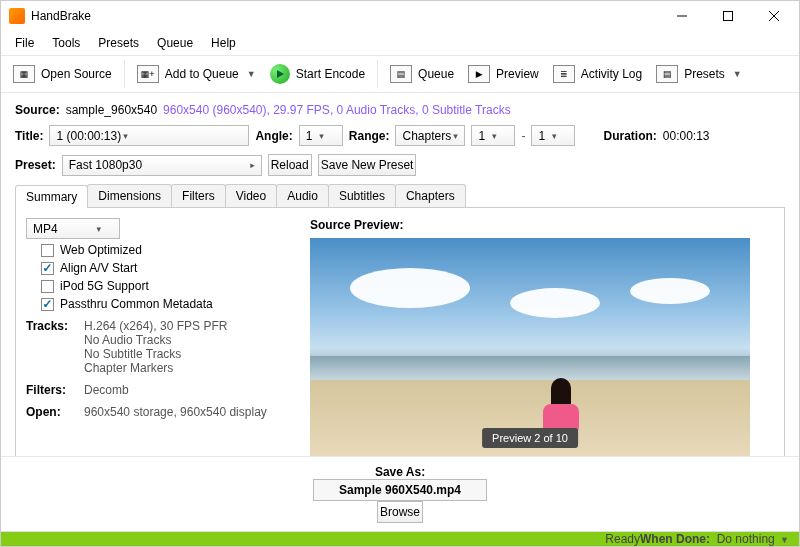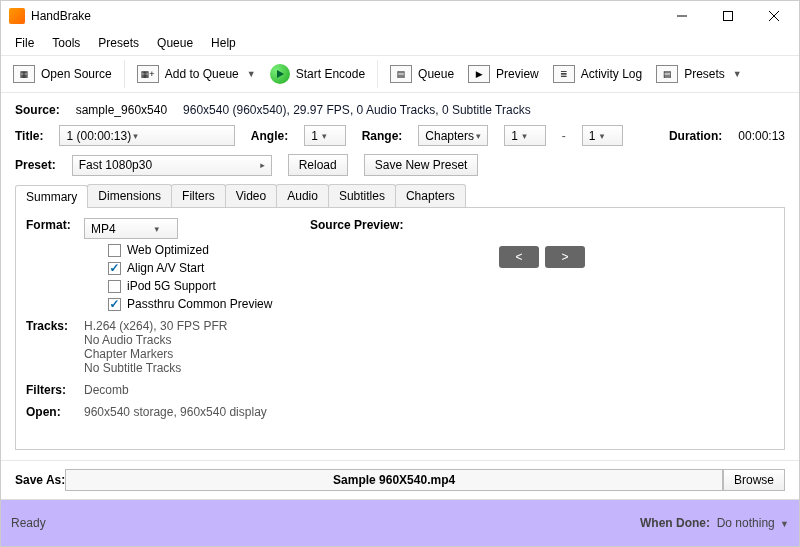--- a/index.html
+++ b/index.html
@@ -13,55 +13,55 @@
 .menubar { display:flex; gap:2px; padding:2px 6px; border-bottom:1px solid #e8e8e8; }
 .menubar span { padding:3px 8px; }
 .toolbar { display:flex; align-items:center; padding:4px 6px; border-bottom:1px solid #e8e8e8; gap:2px; }
 .tb-btn { display:flex; align-items:center; gap:6px; padding:4px 6px; }
 .tb-sep { width:1px; height:28px; background:#e8e8e8; margin:0 4px; }
 .tb-icon { width:22px; height:18px; border:1px solid #888; background:#fafafa; display:flex;align-items:center;justify-content:center; font-size:9px;}
 .play-icon { width:20px; height:20px; border-radius:50%; background:radial-gradient(circle at 30% 30%,#7e7,#2a2); display:flex;align-items:center;justify-content:center;}
 .play-tri { width:0;height:0;border-left:7px solid #063;border-top:4px solid transparent;border-bottom:4px solid transparent;margin-left:2px;}
 .chev { font-size:9px; color:#555; margin-left:2px; }
 .content { flex:1; padding:10px 14px; display:flex; flex-direction:column; gap:8px; overflow:hidden; }
-.row { display:flex; align-items:center; gap:16px; }
+.row { display:flex; align-items:center; gap:6px; }
 .lbl { font-weight:bold; }
 select.combo, .combo { border:1px solid #bbb; background:#f9f9f9 linear-gradient(#fff,#f2f2f2); padding:2px 18px 2px 6px; appearance:none; position:relative; height:21px; }
 .preset-bar-btn { width:200px; text-align:left; display:flex; justify-content:space-between; align-items:center; border:1px solid #bbb; background:linear-gradient(#fff,#f2f2f2); padding:2px 6px; height:21px;}
-.btn { border:1px solid #bbb; background:linear-gradient(#fff,#efefef); padding:3px 10px; }
+.btn { border:1px solid #bbb; background:linear-gradient(#fff,#efefef); padding:3px 2px; }
 .tabs { display:flex; border-bottom:1px solid #ccc; }
 .tab { padding:4px 10px; border:1px solid #ccc; border-bottom:none; background:#f3f3f3; margin-right:-1px; border-radius:3px 3px 0 0;}
 .tab.active { background:#fff; position:relative; top:1px; }
 .tab-body { border:1px solid #ccc; border-top:none; padding:10px; display:flex; gap:24px; flex:1; }
 .left-col { width:260px; display:flex; flex-direction:column; gap:8px; font-size:11.5px; }
 .field { display:flex; gap:12px; }
 .field .flab { width:46px; font-weight:bold; }
-.checks { display:flex; flex-direction:column; gap:4px; margin-left:24px; margin-top:4px;}
+.checks { display:flex; flex-direction:column; gap:4px; margin-left:15px; margin-top:4px;}
 .ck { display:flex; align-items:center; gap:6px; }
 .ck-box { width:13px; height:13px; border:1px solid #888; display:flex;align-items:center;justify-content:center; background:#fff;}
 .ck-box.checked { color:#06a; font-weight:bold; }
 .muted { color:#555; }
 .preview-col { flex:1; display:flex; flex-direction:column; }
 .preview-title { font-weight:bold; margin-bottom:6px; }
 .preview-img { width:440px; height:220px; position:relative; background:linear-gradient(to bottom,#4a8fc8 0%,#9cc7e8 35%,#c7dff0 50%,#b0c8d4 55%,#9fb5c8 60%,#d4c49a 62%,#e8d9ba 100%); overflow:hidden;}
 .cloud { position:absolute; background:#fff; border-radius:50%; opacity:0.95;}
 .c1{width:120px;height:40px;top:30px;left:40px;}
 .c2{width:90px;height:30px;top:50px;left:200px;}
 .c3{width:80px;height:26px;top:40px;left:320px;}
 .sea{position:absolute;top:118px;left:0;right:0;height:24px;background:linear-gradient(#88a5b3,#c7d7df);}
 .person{position:absolute;bottom:10px;left:230px;width:42px;height:70px;}
 .person .hair{width:20px;height:30px;background:#1a0f0a;border-radius:10px 10px 4px 4px;margin:0 auto;}
 .person .body{width:36px;height:34px;background:#f05a8a;border-radius:8px 8px 12px 12px;margin:-4px auto 0;}
 .badge{position:absolute;bottom:10px;left:50%;transform:translateX(-50%);background:#4a4a4a;color:#fff;padding:4px 10px;border-radius:3px;font-size:11px;}
 .nav-btns{display:flex;gap:6px;justify-content:center;margin-top:8px;}
 .nav-btn{width:40px;height:22px;background:#666;color:#fff;border:none;border-radius:3px;display:flex;align-items:center;justify-content:center;}
-.save-row{display:flex;align-items:center;padding:8px 14px;border-top:1px solid #e8e8e8;}
+.save-row{display:flex;align-items:center;padding:8px 14px;border-top:1px solid #e8e8e8;flex-direction:column;}
 .save-input{flex:1;border:1px solid #bbb;background:#f7f7f7;padding:3px 6px;text-align:center;font-weight:bold;}
-.status-bar{display:flex;justify-content:space-between;padding:16px 10px;background:#c4b5fd;border-top:1px solid #ddd;color:#444;}
-.srcmeta{color:#0f172a;}
+.status-bar{display:flex;justify-content:flex-end;padding:0 10px;background:#84cc16;border-top:1px solid #ddd;color:#444;}
+.srcmeta{color:#8b5cf6;}
 .small-combo{width:44px;text-align:left;}
 .dash{color:#555;}
 </style>
 </head>
 <body>
 
 <div class="titlebar">
   <div class="app-icon"></div>
   <div class="title">HandBrake</div>
   <div class="win-btns">
@@ -183,66 +183,76 @@
       <div class="tab">Dimensions</div>
       <div class="tab">Filters</div>
       <div class="tab">Video</div>
       <div class="tab">Audio</div>
       <div class="tab">Subtitles</div>
       <div class="tab">Chapters</div>
     </div>
     <div class="tab-body">
       <div class="left-col">
         <div class="field">
-          <span class="flab">Format:</span>
           <div>
             <div class="combo" style="width:94px;display:flex;justify-content:space-between;align-items:center;">
                 <span>MP4</span>
                 <span class="chev">▾</span>
               </div>
             <div class="checks">
               <div class="ck">
                   <div class="ck-box"></div>
                   <span>Web Optimized</span>
                 </div>
               <div class="ck">
                   <div class="ck-box checked">✓</div>
                   <span>Align A/V Start</span>
                 </div>
               <div class="ck">
                   <div class="ck-box"></div>
                   <span>iPod 5G Support</span>
                 </div>
               <div class="ck">
                   <div class="ck-box checked">✓</div>
-                  <span>Passthru Common Preview</span>
+                  <span>Passthru Common Metadata</span>
                 </div>
             </div>
           </div>
         </div>
         <div class="field">
           <span class="flab">Tracks:</span>
           <div class="muted">
             <div>H.264 (x264), 30 FPS PFR</div>
             <div>No Audio Tracks</div>
+            <div>No Subtitle Tracks</div>
             <div>Chapter Markers</div>
-            <div>No Subtitle Tracks</div>
           </div>
         </div>
         <div class="field">
           <span class="flab">Filters:</span>
           <span class="muted">Decomb</span>
         </div>
         <div class="field">
           <span class="flab">Open:</span>
           <span class="muted">960x540 storage, 960x540 display</span>
         </div>
       </div>
       <div class="preview-col">
         <div class="preview-title">Source Preview:</div>
+        <div class="preview-img">
+          <div class="cloud c1"></div>
+          <div class="cloud c2"></div>
+          <div class="cloud c3"></div>
+          <div class="sea"></div>
+          <div class="person">
+              <div class="hair"></div>
+              <div class="body"></div>
+            </div>
+          <div class="badge">Preview 2 of 10</div>
+        </div>
         <div class="nav-btns">
           <button class="nav-btn">&lt;</button>
           <button class="nav-btn">&gt;</button>
         </div>
       </div>
     </div>
   </div>
 </div>
 
 <div class="save-row">

